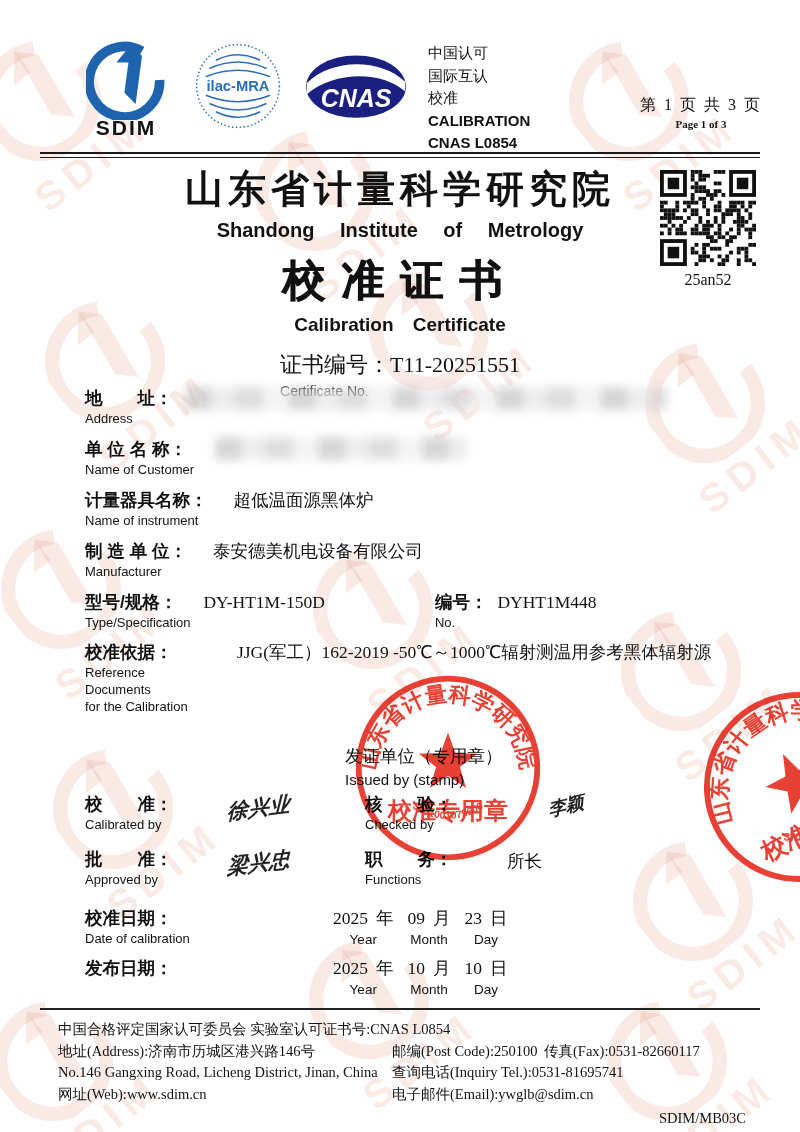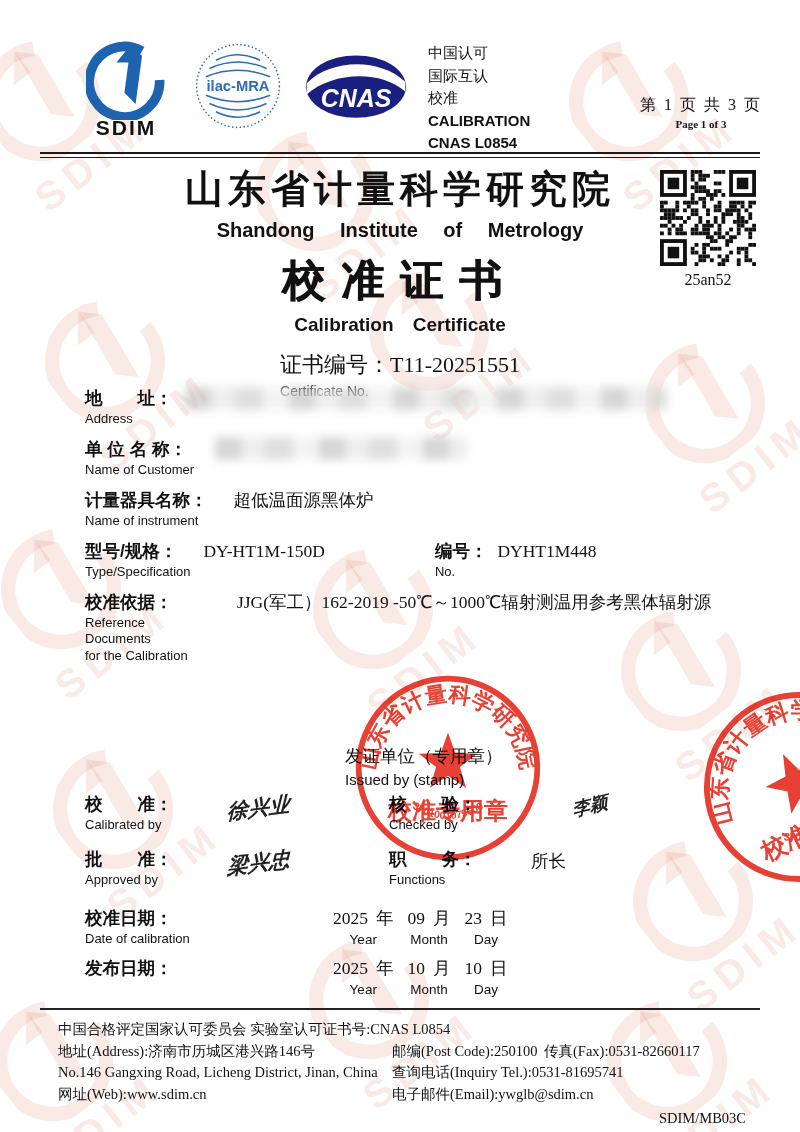--- a/index.html
+++ b/index.html
@@ -60,21 +60,21 @@
   
   .stamp{position:absolute;left:352px;top:672px;width:192px;height:192px;z-index:3;
          color:#e43122;opacity:.92;mix-blend-mode:multiply;}
   .edge-stamp{position:absolute;right:-98px;top:688px;width:198px;height:198px;z-index:3;
          color:#e43122;opacity:.92;mix-blend-mode:multiply;transform:rotate(-26deg);}
   .stamp svg,.edge-stamp svg{width:100%;height:100%;}
   .issued{position:absolute;left:345px;top:744px;z-index:1;}
   .issued-zh{font-size:17.5px;}
   .issued-en{font-size:15px;margin-top:3px;}
   .sigs{position:absolute;left:85px;top:792px;width:640px;z-index:1;}
-  .sig-row{display:flex;margin-bottom:13px;gap:24px;}
+  .sig-row{display:flex;margin-bottom:13px;}
   .sig-cell{display:flex;align-items:flex-start;}
   .sig-cell.left{width:280px;}
   .lbl-stack{width:128px;}
   .sig{display:inline-block;font-family:"DejaVu Serif",serif;font-style:italic;font-weight:bold;
        font-size:21px;color:#222;transform:rotate(-7deg) skewX(-8deg);margin-left:14px;margin-top:2px;}
   .sig.small{font-size:18px;transform:rotate(-14deg) skewX(-6deg);margin-left:55px;}
   .fn-val{font-size:17.5px;margin-left:14px;margin-top:2px;}
   
   .dates{position:absolute;left:85px;top:906px;z-index:1;}
   .date-row{display:flex;margin-bottom:8px;}
@@ -501,20 +501,27 @@
       </div>
       <div class="f-en">Name of Customer</div>
     </div>
     <div class="field">
       <div class="f-line">
         <span class="f-zh">计量器具名称：</span>
         <span class="f-val">超低温面源黑体炉</span>
       </div>
       <div class="f-en">Name of instrument</div>
     </div>
+    <div class="field">
+      <div class="f-line">
+        <span class="f-zh">制 造 单 位：</span>
+        <span class="f-val">泰安德美机电设备有限公司</span>
+      </div>
+      <div class="f-en">Manufacturer</div>
+    </div>
     <div class="field two-col">
       <div>
         <div class="f-line">
           <span class="f-zh">型号/规格：</span>
           <span class="f-val">DY-HT1M-150D</span>
         </div>
         <div class="f-en">Type/Specification</div>
       </div>
       <div class="pair2">
         <div class="f-line">

